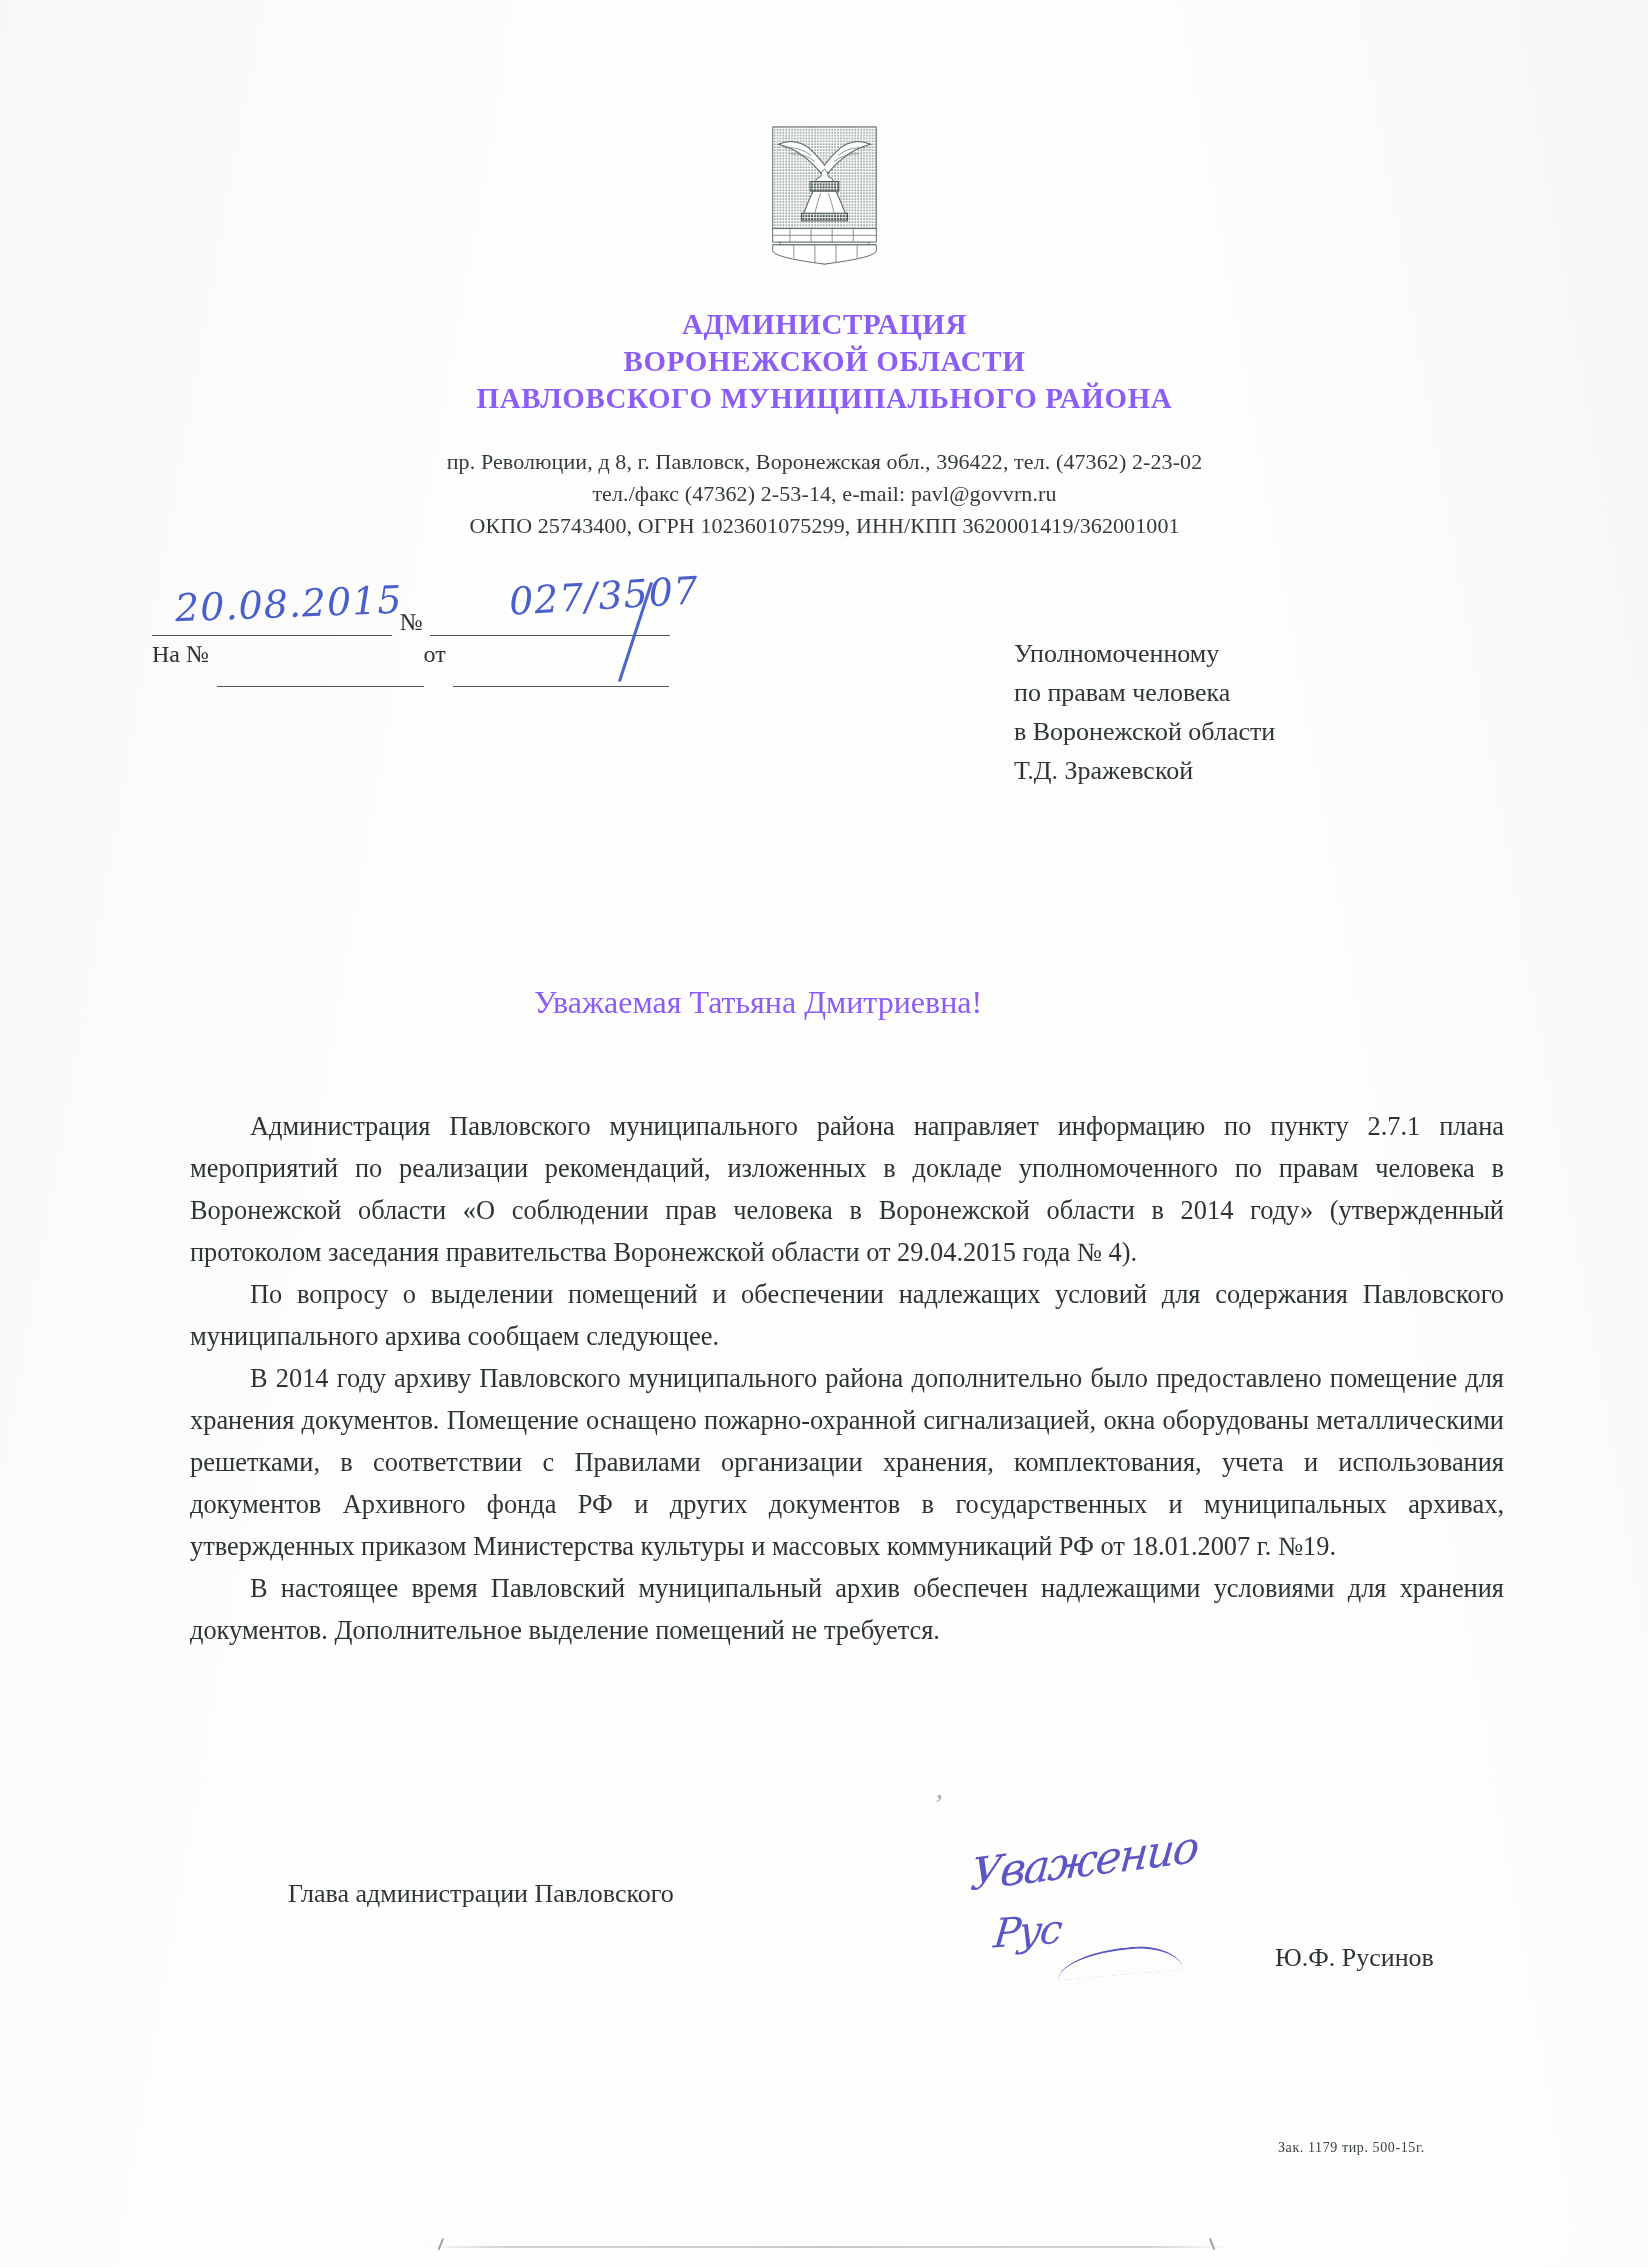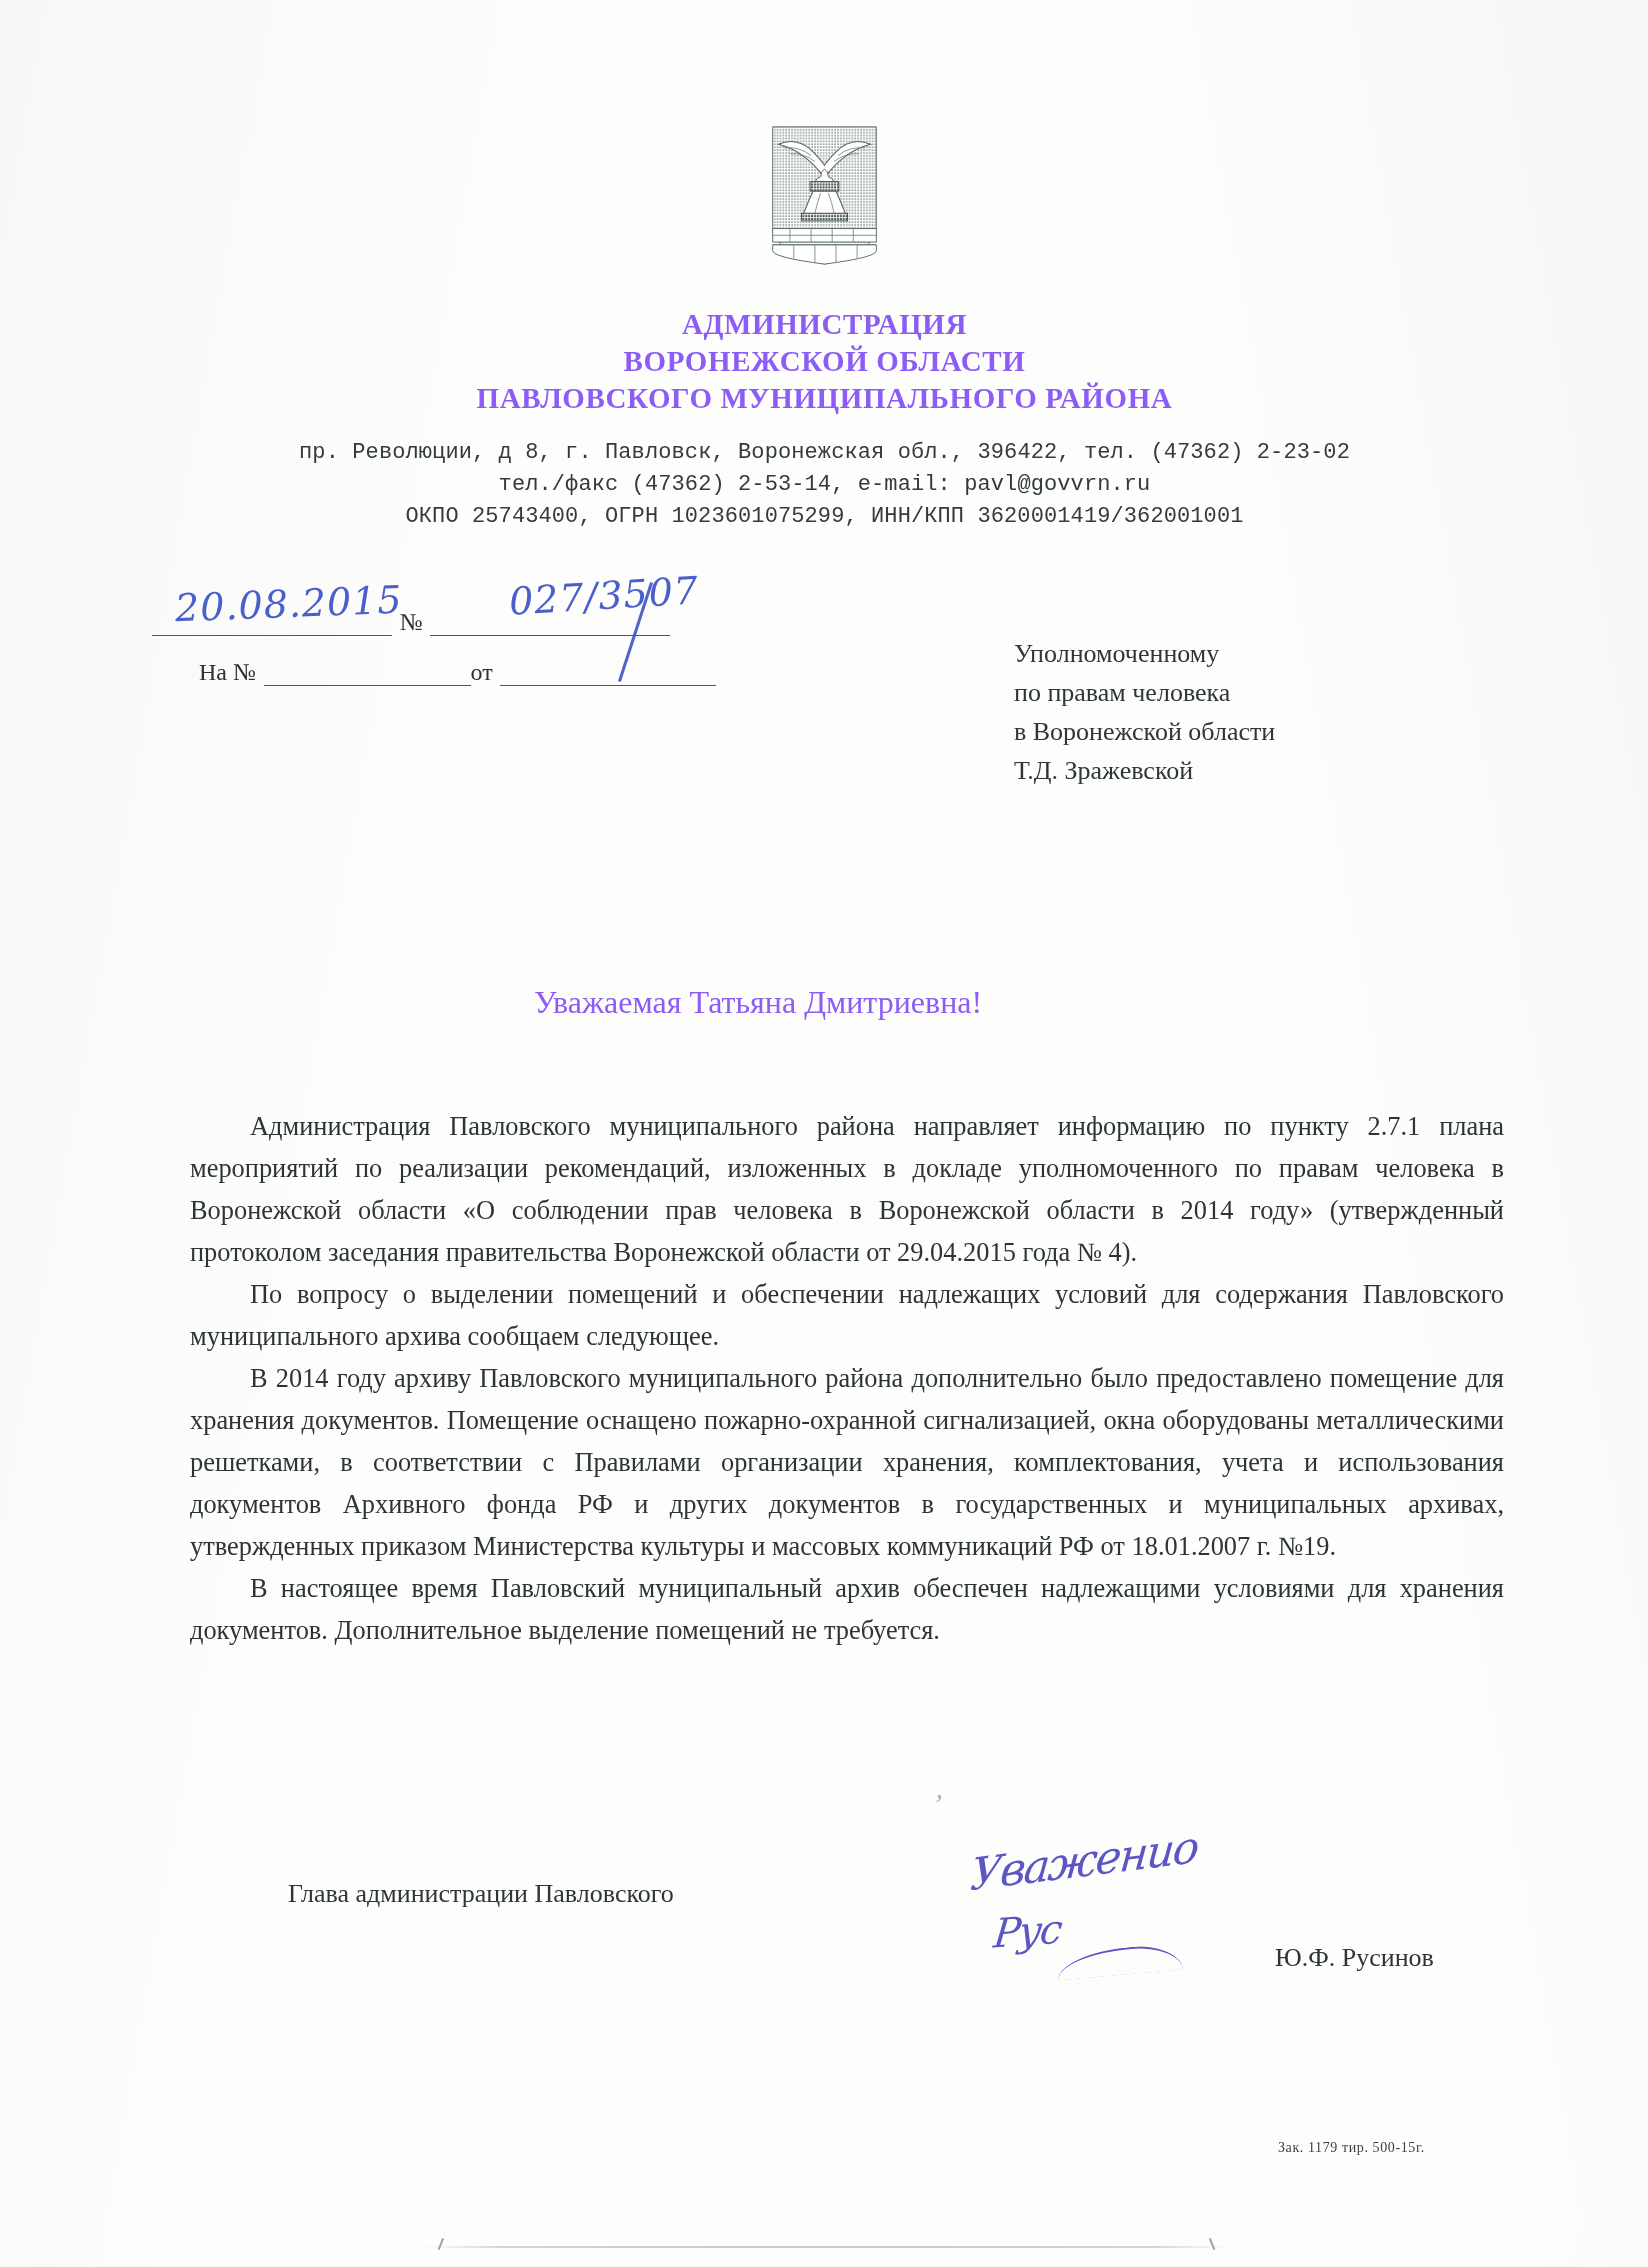--- a/index.html
+++ b/index.html
@@ -74,22 +74,21 @@
   }
   .org-line {
     font-weight: bold;
     font-size: 29px;
     letter-spacing: 0.6px;
     line-height: 37px;
     color: #8b5cf6;
     font-family: "Liberation Serif", "DejaVu Serif", serif;
   }
   .contacts {
-    margin-top: 20px;
-    font-family: Liberation Mono, monospace;
+    margin-top: 29px;
   }
   .contact-line {
     font-size: 22px;
     line-height: 32px;
     color: #333c39;
     letter-spacing: 0.1px;
   }
 
   
   .ref-block {
@@ -111,24 +110,22 @@
   .ref-rule.d1 { width: 240px; }
   .ref-rule.d2 { width: 240px; }
   .ref-label {
     font-size: 24px;
     padding: 0 7.7px 1.9px 7.7px;
     white-space: nowrap;
     line-height: 1;
   }
   .ref-row-2 {
     display: flex;
-    align-items: flex-end;
     height: 44px;
     margin-top: 5.8px;
-    margin-left: 47px;
   }
   .ref-row-2 .ref-label { padding-left: 0; }
   .ref-rule.e1 { width: 207px; }
   .ref-rule.e2 { width: 216px; }
 
   .handwriting {
     position: absolute;
     color: #3b52c6;
     font-family: "DejaVu Serif", serif;
     font-style: italic;

